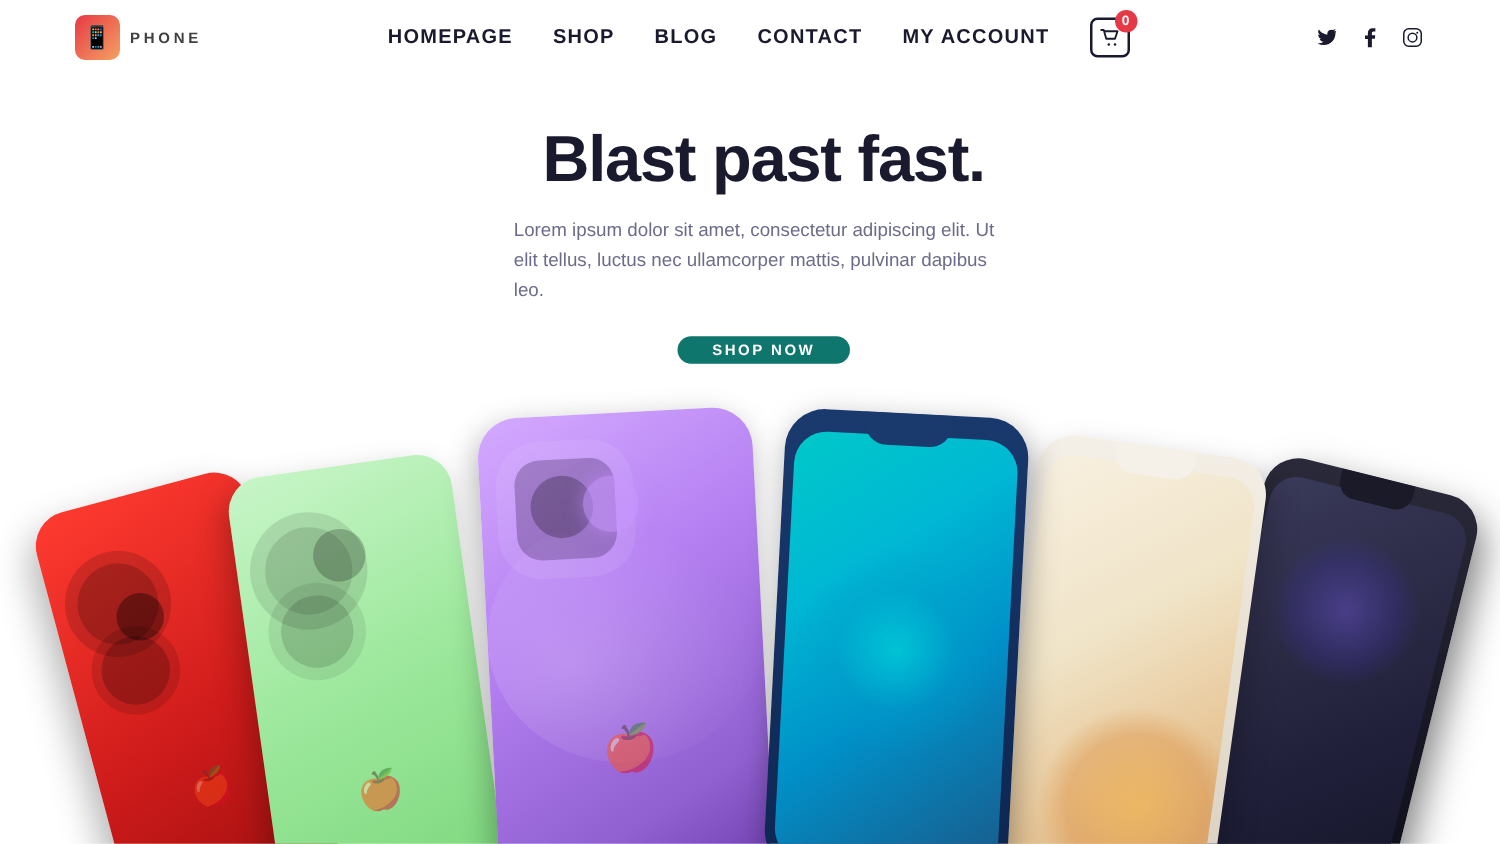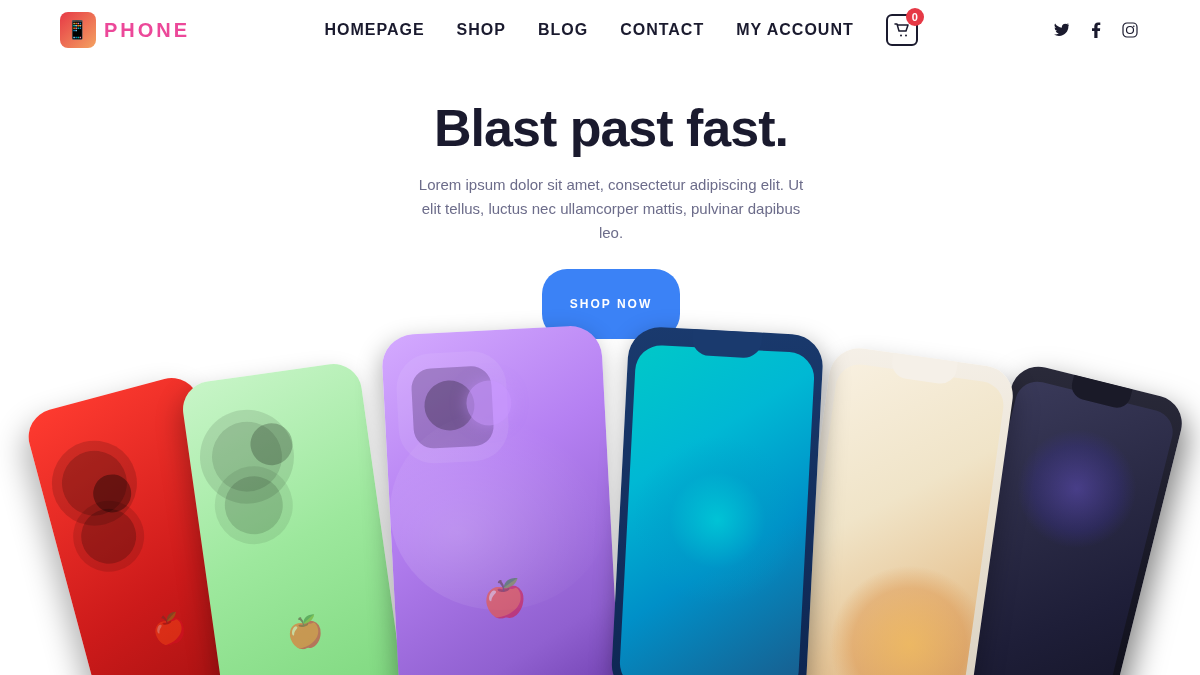--- a/index.html
+++ b/index.html
@@ -36,24 +36,24 @@
       background: linear-gradient(135deg, #e63946, #f4a261);
       border-radius: 8px;
       display: flex;
       align-items: center;
       justify-content: center;
       color: white;
       font-size: 18px;
     }
 
     .logo-text {
-      font-size: 20px;
+      font-size: 12px;
       font-weight: 700;
       letter-spacing: 3px;
-      color: #ec4899;
+      color: #404040;
       text-transform: uppercase;
     }
 
     nav {
       display: flex;
       align-items: center;
       gap: 32px;
     }
 
     nav a {
@@ -132,32 +132,32 @@
       color: #1a1a2e;
       text-align: center;
       letter-spacing: -1px;
       line-height: 1.1;
     }
 
     .hero-subtitle {
       margin-top: 16px;
       font-size: 15px;
       color: #6c6c8a;
-      text-align: center;
+      text-align: left;
       line-height: 1.6;
       max-width: 400px;
     }
 
     .shop-now-btn {
       margin-top: 24px;
-      background: #3b82f6;
+      background: #0f766e;
       color: white;
       border: none;
       border-radius: 25px;
-      padding: 28px 28px;
+      padding: 4px 28px;
       font-size: 12px;
       font-weight: 700;
       letter-spacing: 2px;
       text-transform: uppercase;
       cursor: pointer;
     }
 
     
     .phones-container {
       position: absolute;

